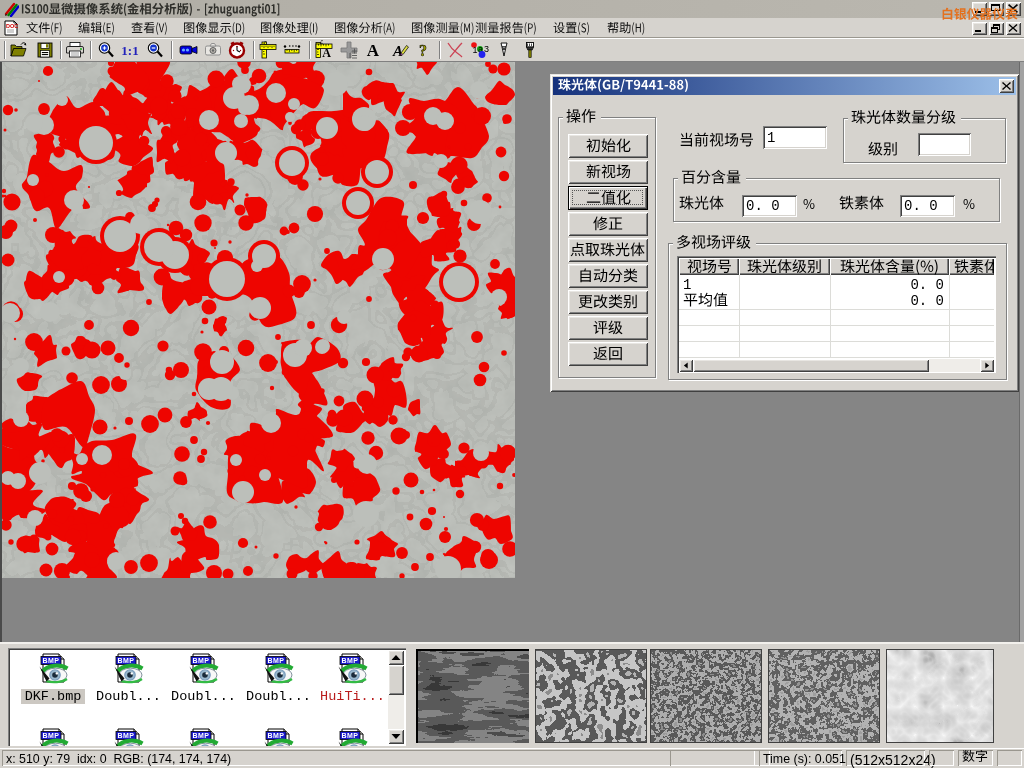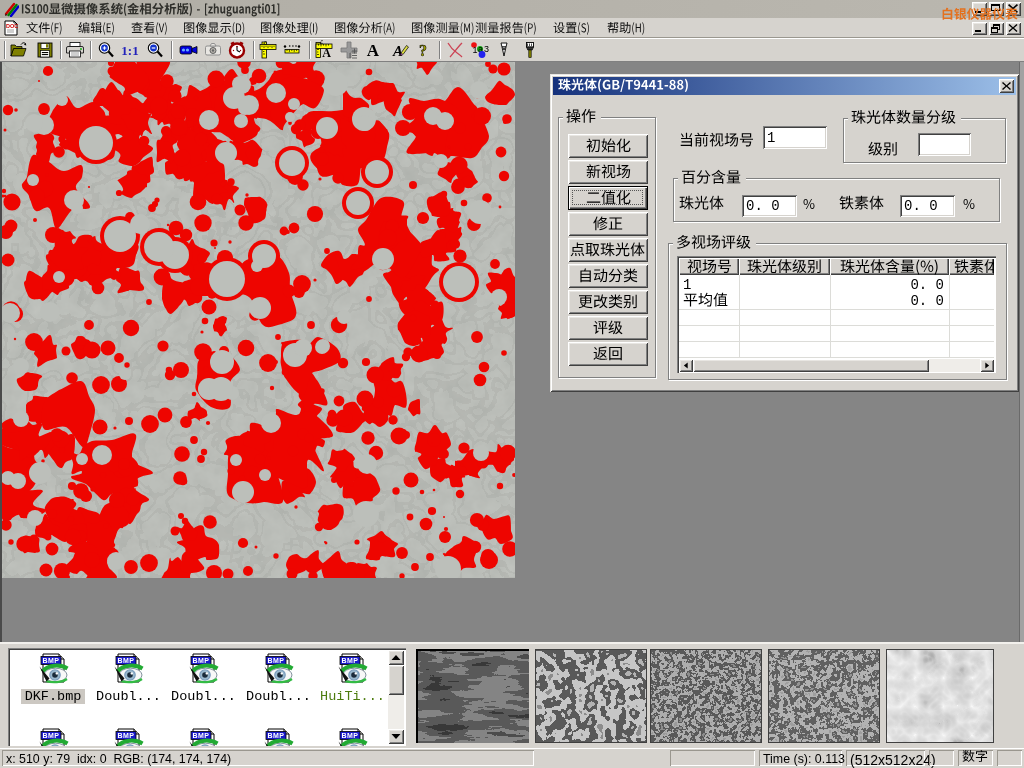--- a/index.html
+++ b/index.html
@@ -964,21 +964,21 @@
 <text x="13" y="10.2" font-size="7" font-weight="bold" font-family="Liberation Sans" fill="#fff" text-anchor="middle" letter-spacing="0.5">BMP</text>
 <ellipse cx="17.5" cy="22" rx="11.5" ry="6.8" fill="#f8f8f8" stroke="#667788" stroke-width="0.8"></ellipse>
 <circle cx="17" cy="22" r="5.8" fill="#7799bb"></circle>
 <circle cx="17" cy="22" r="4.7" fill="#99b7cc"></circle>
 <circle cx="17" cy="22" r="2.8" fill="#1a2a3a"></circle>
 <circle cx="18.8" cy="20.4" r="1.2" fill="#fff"></circle>
 <path d="M4.5 18.5 C10 11.5 22 11 29.5 15.5" fill="none" stroke="#22aa33" stroke-width="4"></path>
 <path d="M8 28 C14 30 24 29.5 29 26" fill="none" stroke="#33bb44" stroke-width="2.2"></path>
 <path d="M1.5 13.5 L8.5 28.5 L11.5 25.5 Z" fill="#111"></path>
 </svg>
-    <div class="abs" style="left:308px;top:41px;width:73px;height:15px;font-family:'Liberation Mono',monospace;font-size:13.5px;color:#4d7c0f;text-align:center;white-space:nowrap">HuiTi...</div>
+    <div class="abs" style="left:308px;top:41px;width:73px;height:15px;font-family:'Liberation Mono',monospace;font-size:13.5px;color:#b91c1c;text-align:center;white-space:nowrap">HuiTi...</div>
     <svg class="abs" style="left:30px;top:80px;overflow:visible" width="32" height="34" viewBox="0 0 32 34">
 <path d="M5 1 H21 L26 6 V29 H5 Z" fill="#fff" stroke="#000" stroke-width="1"></path>
 <path d="M21 1 V6 H26" fill="#dedbd6" stroke="#000" stroke-width="1"></path>
 <rect x="3" y="3.5" width="20" height="8" fill="#1919cc" stroke="#000" stroke-width="0.8"></rect>
 <text x="13" y="10.2" font-size="7" font-weight="bold" font-family="Liberation Sans" fill="#fff" text-anchor="middle" letter-spacing="0.5">BMP</text>
 <ellipse cx="17.5" cy="22" rx="11.5" ry="6.8" fill="#f8f8f8" stroke="#667788" stroke-width="0.8"></ellipse>
 <circle cx="17" cy="22" r="5.8" fill="#7799bb"></circle>
 <circle cx="17" cy="22" r="4.7" fill="#99b7cc"></circle>
 <circle cx="17" cy="22" r="2.8" fill="#1a2a3a"></circle>
 <circle cx="18.8" cy="20.4" r="1.2" fill="#fff"></circle>
@@ -1123,26 +1123,26 @@
     </svg></div>
 <div class="abs" style="left:768px;top:649px;width:112px;height:94px;border:1px solid #404040"><svg width="110" height="92">
       <rect width="100%" height="100%" fill="#888"></rect>
       <rect width="100%" height="100%" filter="url(#t4f)"></rect>
     </svg></div>
 <div class="abs" style="left:886px;top:649px;width:108px;height:94px;border:1px solid #404040"><svg width="106" height="92">
       <rect width="100%" height="100%" fill="#888"></rect>
       <rect width="100%" height="100%" filter="url(#t5f)"></rect>
     </svg></div>
 <div class="abs" style="left:0;top:748px;width:1024px;height:20px;background:#d6d3ce;border-top:1px solid #fff"></div>
-<div class="abs" style="left:2px;top:750px;width:532px;height:16px;box-shadow:inset 1px 1px 0 #9a978f,inset -1px -1px 0 #fff">
+<div class="abs" style="left:2px;top:750px;width:768px;height:16px;box-shadow:inset 1px 1px 0 #9a978f,inset -1px -1px 0 #fff">
     <div style="position:absolute;left:4px;top:2px;font-size:12.4px;white-space:nowrap">x: 510 y: 79&nbsp; idx: 0&nbsp; RGB: (174, 174, 174)</div>
   </div>
 <div class="abs" style="left:670px;top:750px;width:85px;height:16px;box-shadow:inset 1px 1px 0 #9a978f,inset -1px -1px 0 #fff"></div>
 <div class="abs" style="left:759px;top:750px;width:83px;height:16px;box-shadow:inset 1px 1px 0 #9a978f,inset -1px -1px 0 #fff">
-    <div style="position:absolute;left:4px;top:2px;font-size:12.4px;white-space:nowrap">Time (s): 0.113</div>
+    <div style="position:absolute;left:4px;top:2px;font-size:12.4px;white-space:nowrap">Time (s): 0.051</div>
   </div>
 <div class="abs" style="left:846px;top:750px;width:79px;height:16px;box-shadow:inset 1px 1px 0 #9a978f,inset -1px -1px 0 #fff">
     <div style="position:absolute;left:4px;top:2px;font-size:14px;white-space:nowrap">(512x512x24)</div>
   </div>
 <div class="abs" style="left:929px;top:750px;width:25px;height:16px;box-shadow:inset 1px 1px 0 #9a978f,inset -1px -1px 0 #fff"></div>
 <div class="abs" style="left:958px;top:750px;width:35px;height:16px;box-shadow:inset 1px 1px 0 #9a978f,inset -1px -1px 0 #fff"></div>
 <svg style="position:absolute;left:962px;top:751px;overflow:visible" width="28" height="17">
     <path transform="translate(0,9.9)" d="M5.8 -10.7C5.5 -10.2 5.1 -9.4 4.8 -8.9L5.4 -8.6C5.8 -9.1 6.2 -9.7 6.6 -10.3ZM1.1 -10.3C1.5 -9.8 1.8 -9.0 1.9 -8.6L2.7 -8.9C2.6 -9.4 2.2 -10.1 1.9 -10.6ZM5.3 -3.4C5.0 -2.7 4.6 -2.1 4.1 -1.6C3.6 -1.9 3.1 -2.1 2.6 -2.3C2.8 -2.7 3.0 -3.0 3.2 -3.4ZM1.4 -2.0C2.1 -1.7 2.8 -1.4 3.4 -1.1C2.6 -0.5 1.6 -0.1 0.5 0.2C0.7 0.4 0.9 0.7 1.0 0.9C2.2 0.6 3.3 0.1 4.2 -0.7C4.7 -0.4 5.1 -0.1 5.4 0.1L6.0 -0.6C5.7 -0.8 5.3 -1.0 4.9 -1.2C5.6 -2.0 6.1 -2.9 6.4 -4.0L5.9 -4.2L5.7 -4.2H3.6L3.9 -4.9L3.0 -5.0C2.9 -4.8 2.8 -4.5 2.7 -4.2H0.9V-3.4H2.3C2.0 -2.9 1.7 -2.4 1.4 -2.0ZM3.3 -10.9V-8.5H0.7V-7.7H3.0C2.4 -6.9 1.4 -6.0 0.5 -5.7C0.7 -5.5 0.9 -5.1 1.0 -4.9C1.8 -5.3 2.7 -6.1 3.3 -6.8V-5.3H4.3V-7.0C4.9 -6.6 5.7 -6.0 6.0 -5.7L6.5 -6.4C6.2 -6.6 5.1 -7.3 4.4 -7.7H6.9V-8.5H4.3V-10.9ZM8.2 -10.8C7.9 -8.5 7.3 -6.3 6.3 -5.0C6.5 -4.8 6.8 -4.5 7.0 -4.4C7.3 -4.9 7.6 -5.4 7.9 -6.1C8.2 -4.8 8.5 -3.6 9.0 -2.6C8.3 -1.4 7.3 -0.4 5.9 0.3C6.0 0.5 6.3 0.9 6.4 1.1C7.7 0.4 8.7 -0.5 9.5 -1.7C10.2 -0.6 11.0 0.3 12.0 0.9C12.1 0.7 12.4 0.3 12.6 0.2C11.5 -0.4 10.7 -1.4 10.0 -2.6C10.7 -3.9 11.2 -5.5 11.4 -7.5H12.3V-8.4H8.6C8.8 -9.1 9.0 -9.9 9.1 -10.7ZM10.5 -7.5C10.3 -6.0 10.0 -4.7 9.5 -3.6C9.0 -4.8 8.7 -6.1 8.4 -7.5Z M19.0 -4.7V-3.9H13.9V-3.0H19.0V-0.2C19.0 0.0 18.9 0.1 18.7 0.1C18.4 0.1 17.6 0.1 16.7 0.1C16.9 0.3 17.1 0.8 17.1 1.0C18.3 1.0 18.9 1.0 19.4 0.9C19.9 0.7 20.0 0.4 20.0 -0.2V-3.0H25.1V-3.9H20.0V-4.4C21.2 -5.0 22.3 -5.9 23.1 -6.7L22.5 -7.2L22.2 -7.2H16.0V-6.2H21.3C20.6 -5.7 19.7 -5.1 19.0 -4.7ZM18.5 -10.7C18.8 -10.4 19.0 -9.9 19.2 -9.6H14.0V-6.9H15.0V-8.6H24.0V-6.9H25.0V-9.6H20.3C20.1 -10.0 19.8 -10.6 19.5 -11.0Z" fill="#000"></path>
   </svg>
 <div class="abs" style="left:997px;top:750px;width:25px;height:16px;box-shadow:inset 1px 1px 0 #9a978f,inset -1px -1px 0 #fff"></div>

